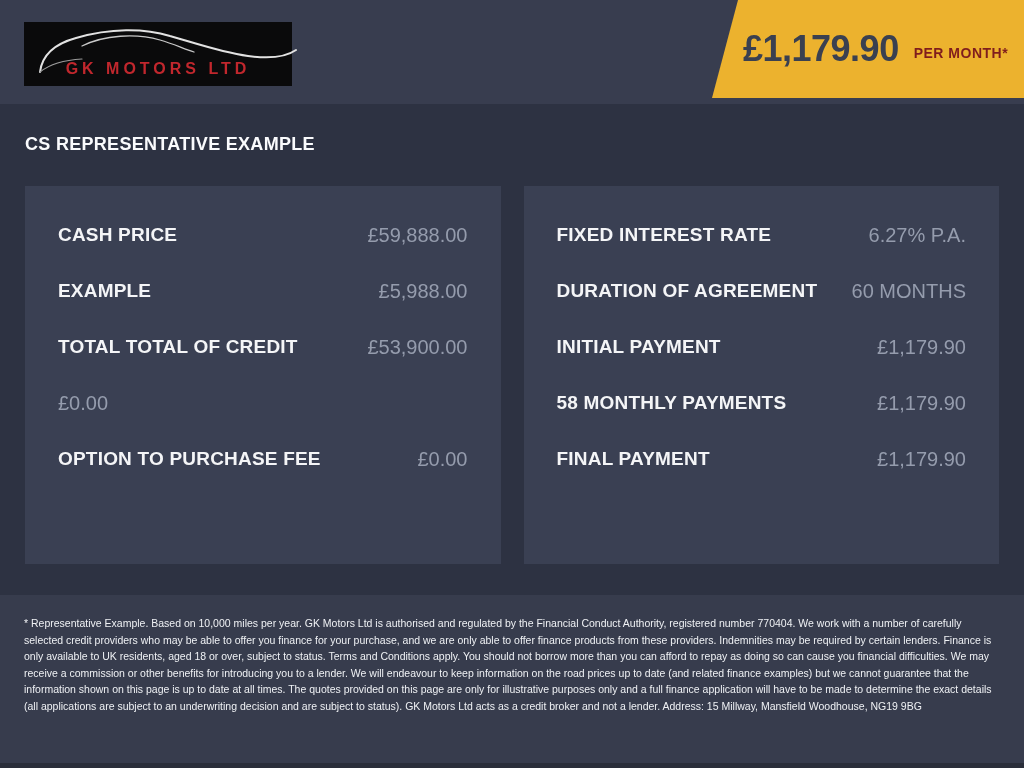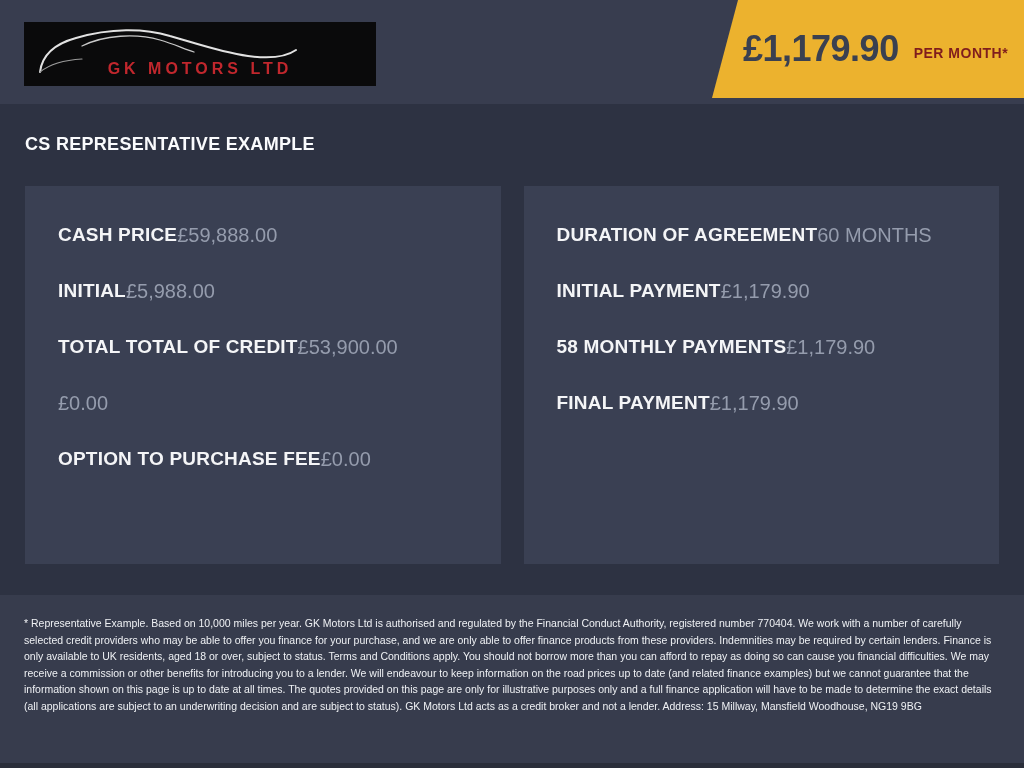--- a/index.html
+++ b/index.html
@@ -13,21 +13,21 @@
 
   
   .header {
     position:relative;
     height:104px;
     background:#383D4F;
   }
   .logo {
     position:absolute;
     left:24px; top:22px;
-    width:352px; height:64px;
+    width:268px; height:64px;
     background:#0A0A0B;
     cursor:pointer;
   }
   .logo svg { position:absolute; left:0; top:0; }
   .logo-text {
     position:absolute;
     left:0; right:0; bottom:8px;
     text-align:center;
     color:#C1272D;
     font-size:16px;
@@ -78,20 +78,21 @@
     height:378px;
     background:#3A4053;
     padding:21px 33px;
     display:flex;
     flex-direction:column;
   }
   .frow {
     height:56px;
     display:flex;
     align-items:center;
+    justify-content:space-between;
   }
   .frow .lbl {
     color:#F4F5F7;
     font-size:19px;
     font-weight:bold;
     letter-spacing:0.2px;
     white-space:nowrap;
   }
   .frow .val {
     color:#959CAD;
@@ -147,37 +148,41 @@
   <div class="page-title">CS REPRESENTATIVE EXAMPLE</div>
 
   <div class="panels">
 
     <div class="panel">
       <div class="frow">
         <span class="lbl">CASH PRICE</span>
         <span class="val">£59,888.00</span>
       </div>
       <div class="frow">
-        <span class="lbl">INITIAL</span>
+        <span class="lbl">EXAMPLE</span>
         <span class="val">£5,988.00</span>
       </div>
       <div class="frow">
         <span class="lbl">TOTAL TOTAL OF CREDIT</span>
         <span class="val">£53,900.00</span>
       </div>
       <div class="frow">
         <span class="val">£0.00</span>
       </div>
       <div class="frow">
         <span class="lbl">OPTION TO PURCHASE FEE</span>
         <span class="val">£0.00</span>
       </div>
     </div>
 
     <div class="panel">
+      <div class="frow">
+        <span class="lbl">FIXED INTEREST RATE</span>
+        <span class="val">6.27% P.A.</span>
+      </div>
       <div class="frow">
         <span class="lbl">DURATION OF AGREEMENT</span>
         <span class="val">60 MONTHS</span>
       </div>
       <div class="frow">
         <span class="lbl">INITIAL PAYMENT</span>
         <span class="val">£1,179.90</span>
       </div>
       <div class="frow">
         <span class="lbl">58 MONTHLY PAYMENTS</span>

